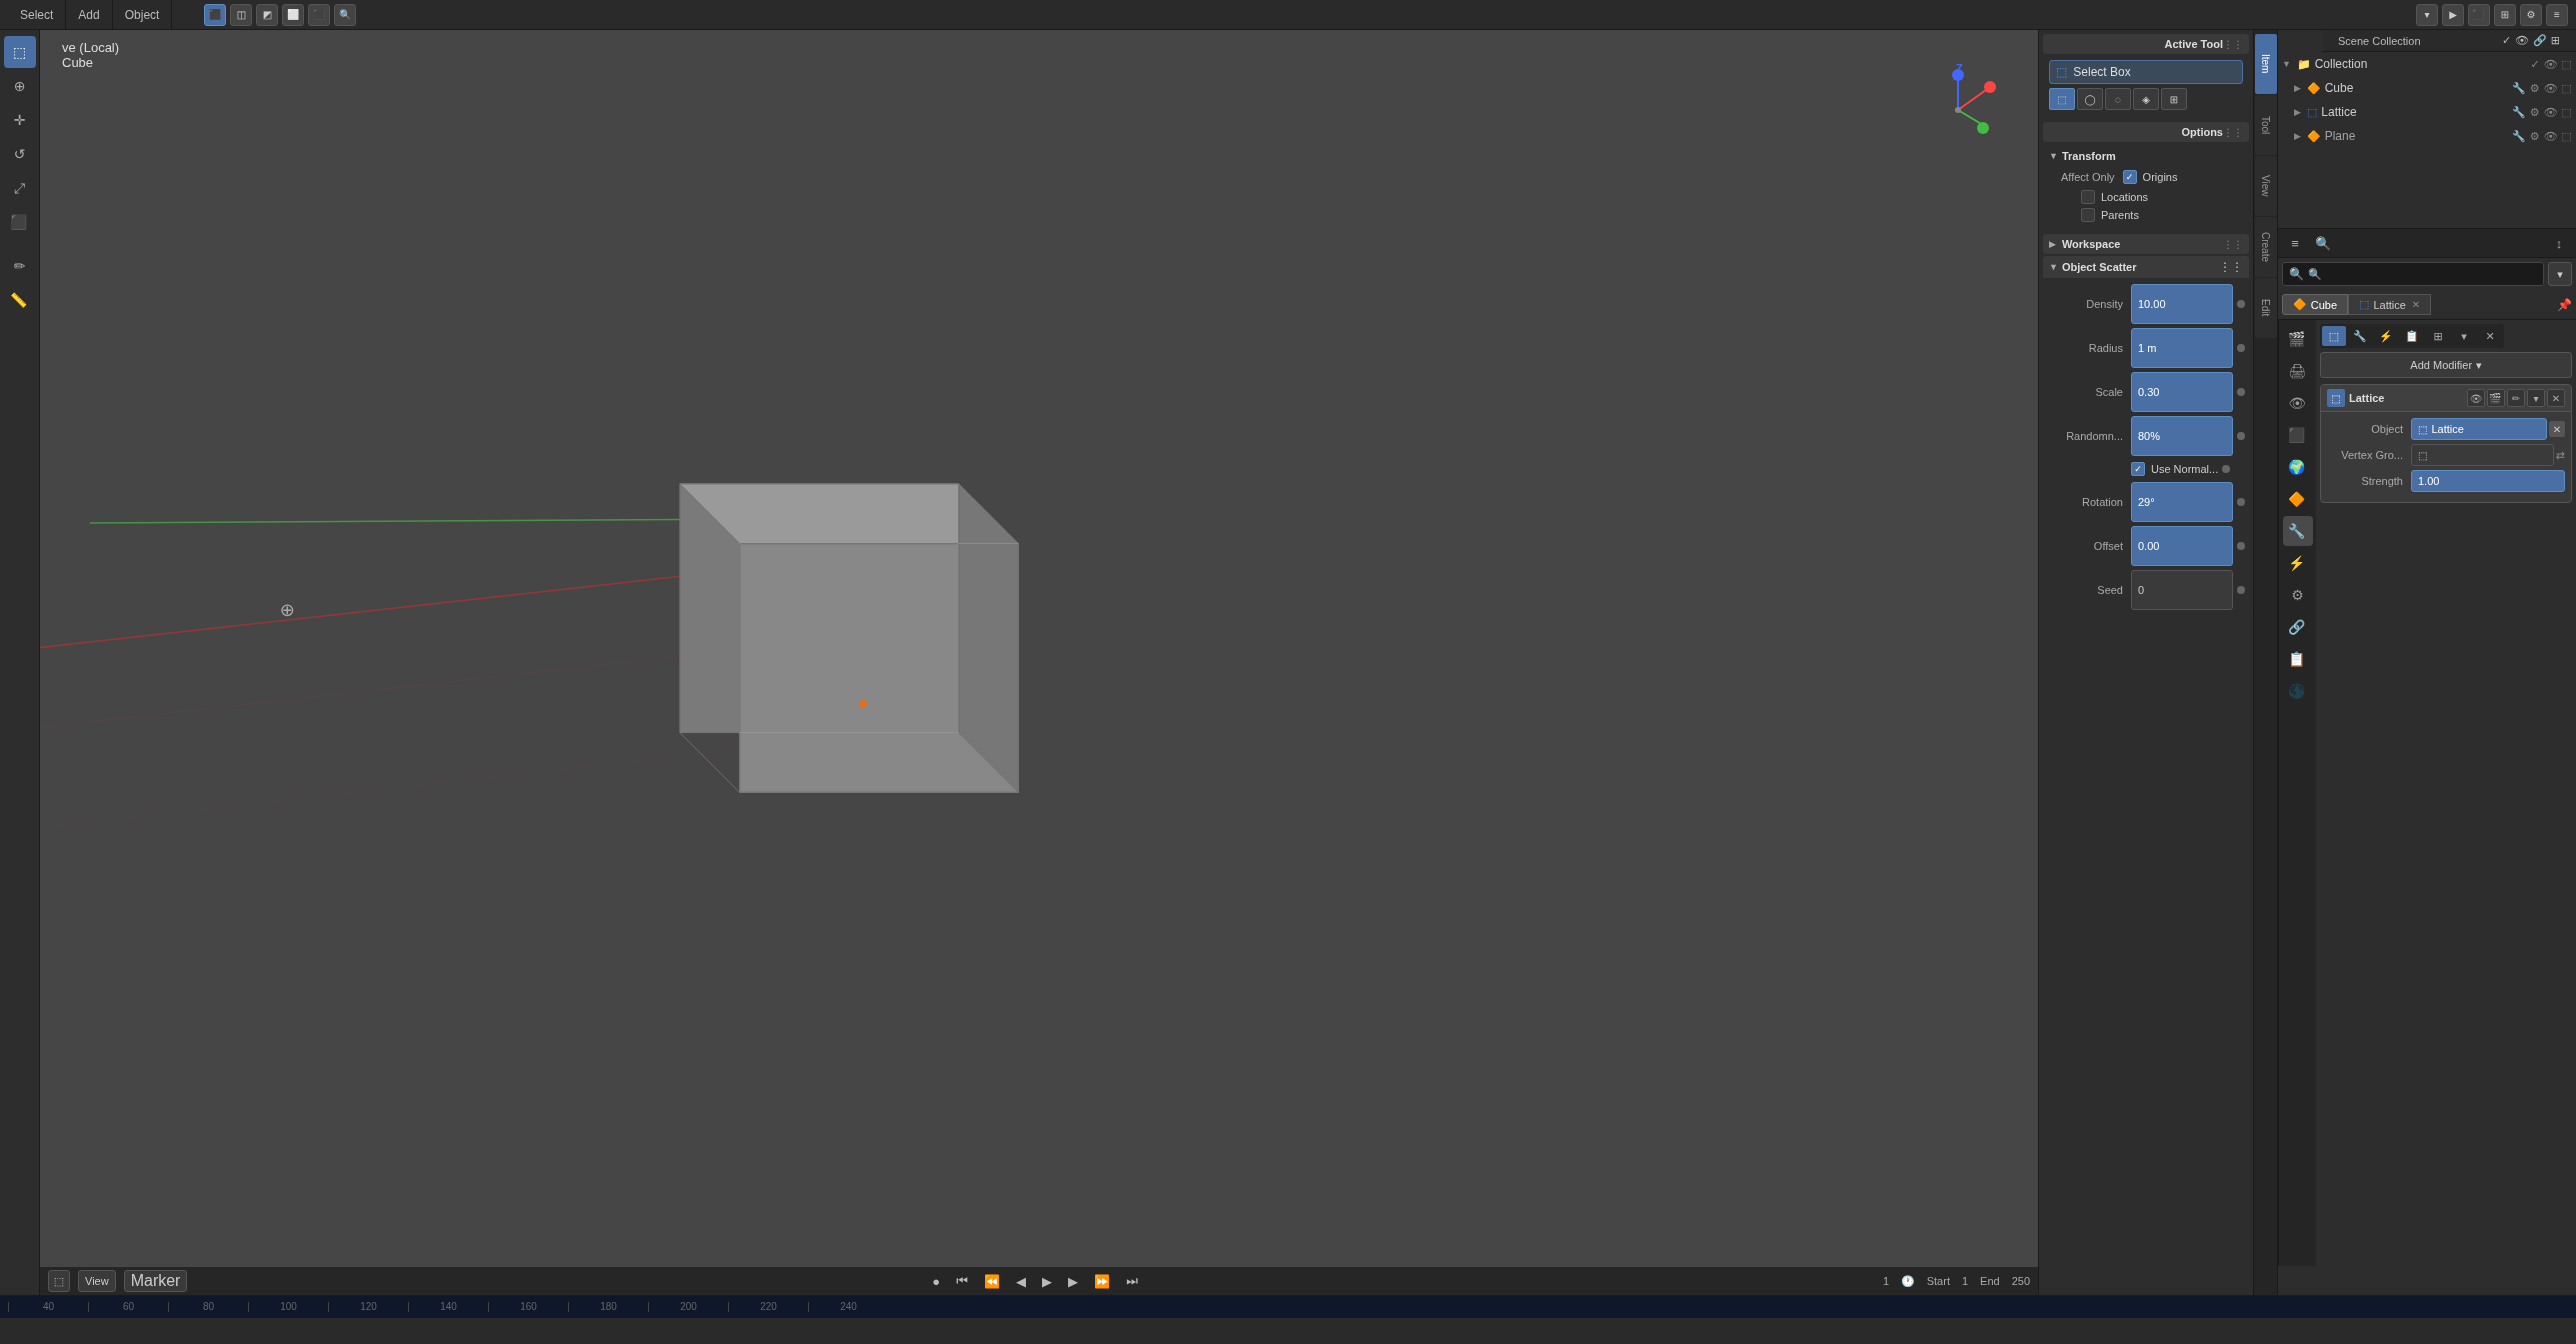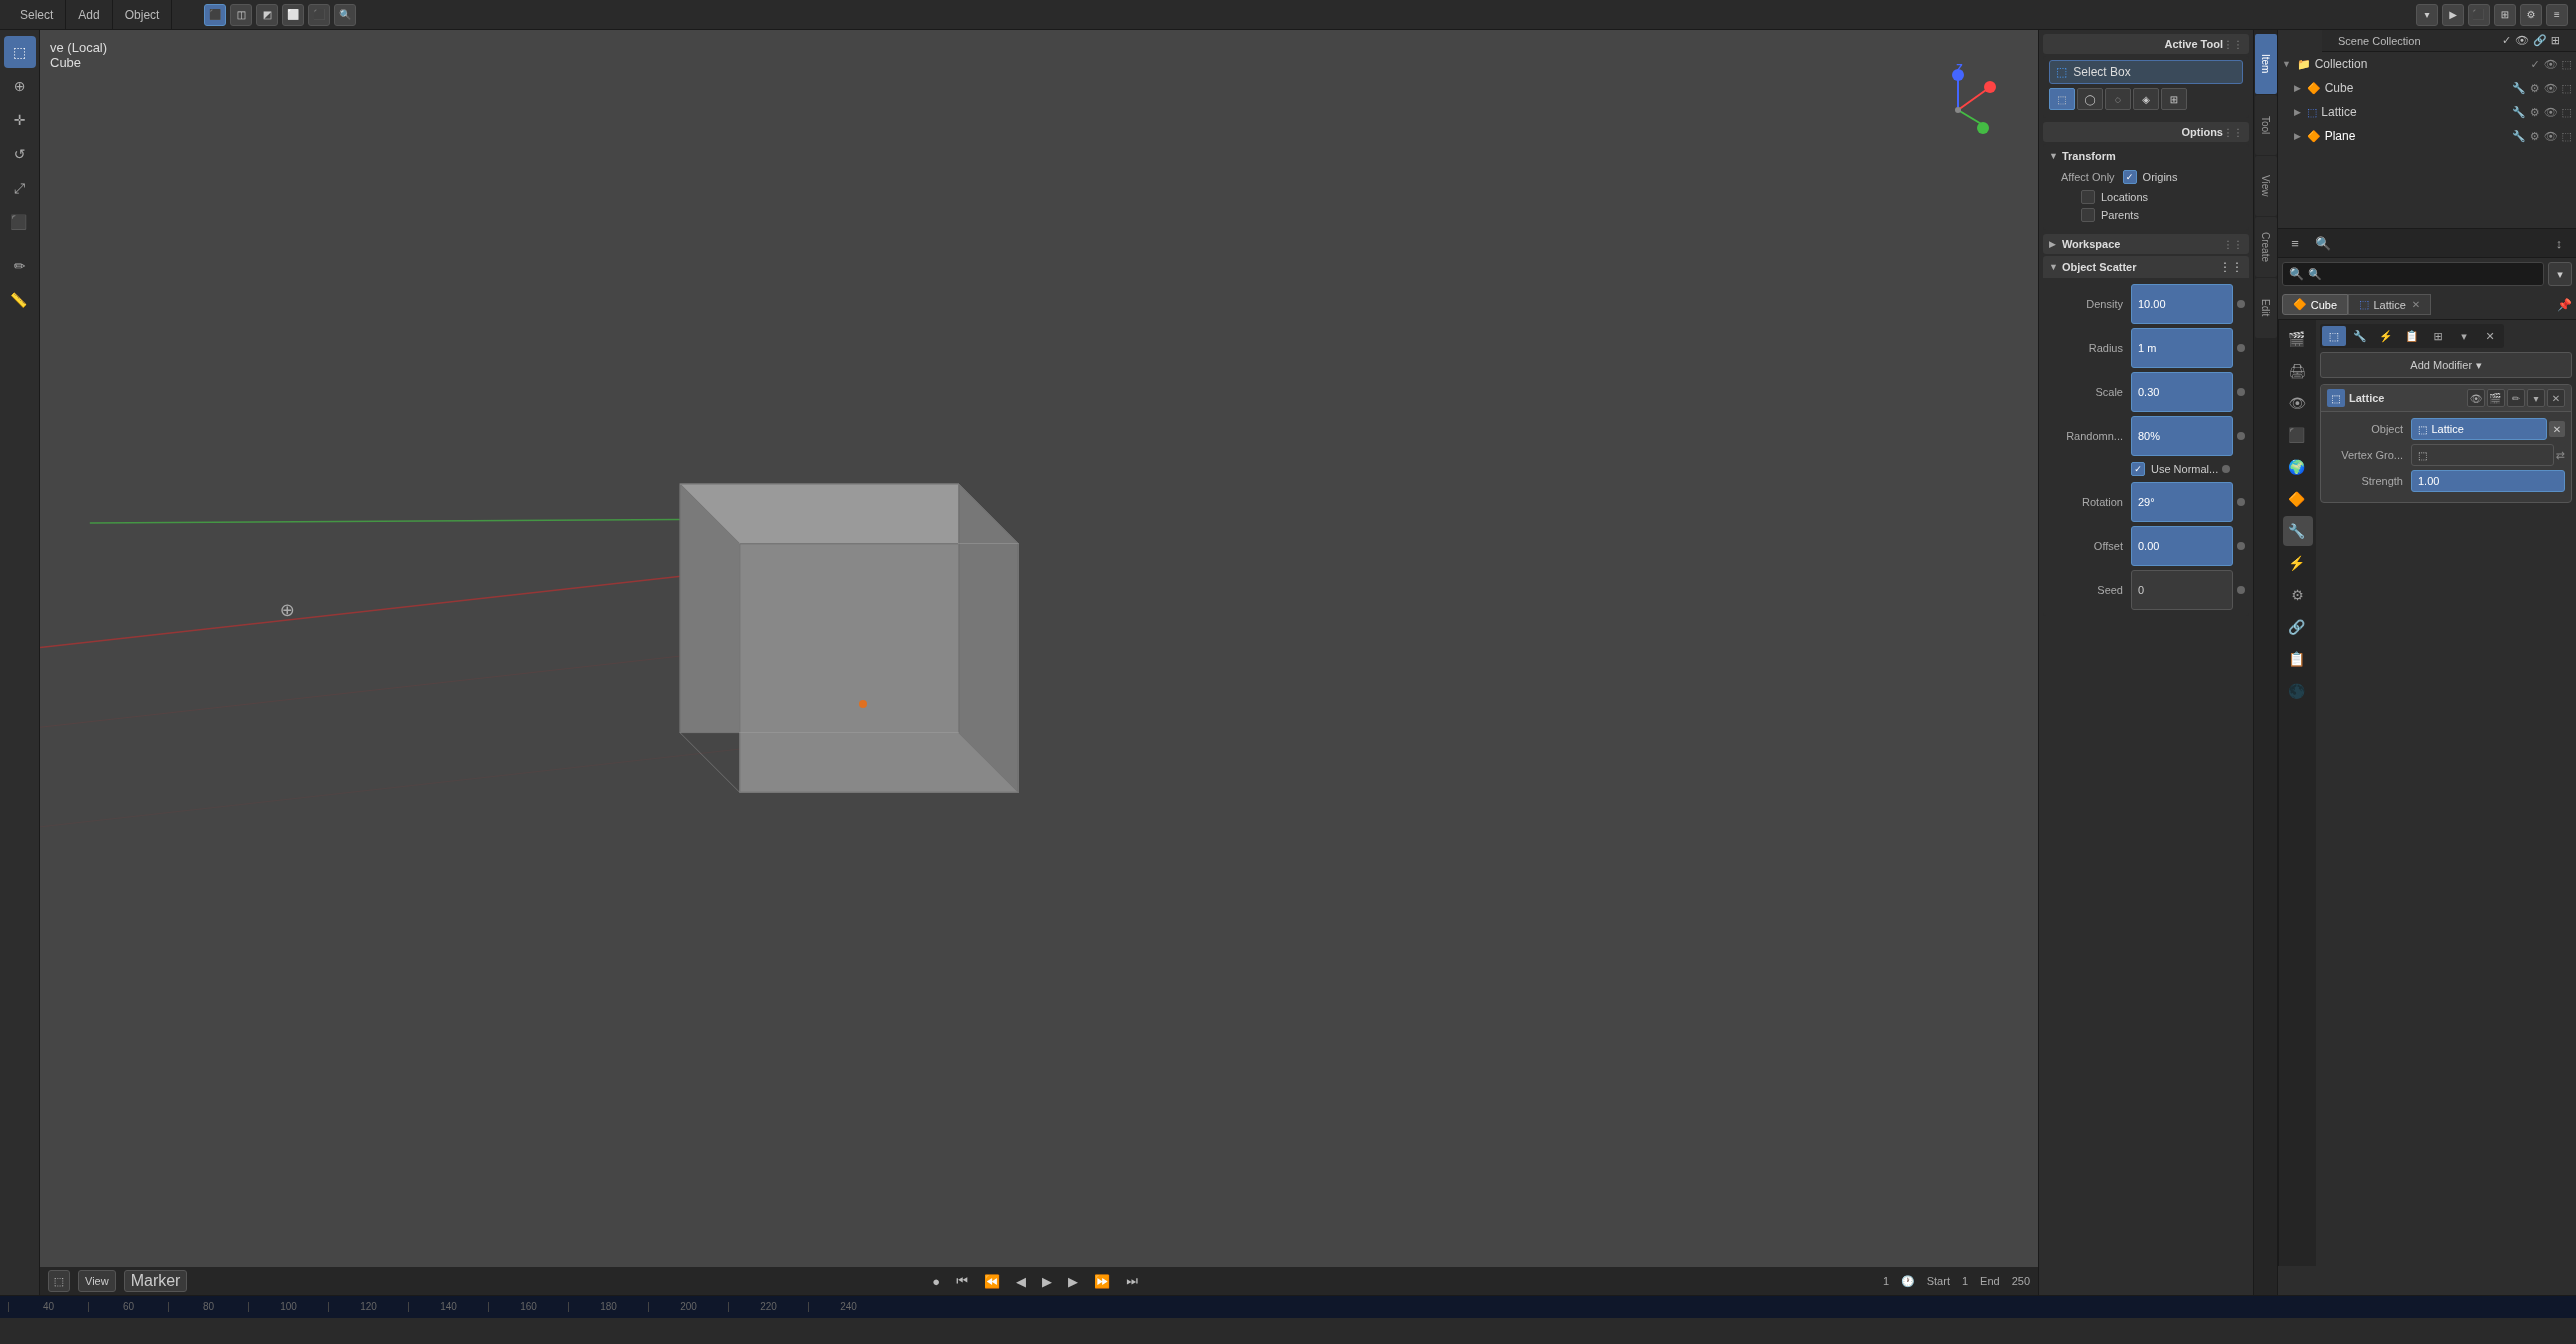--- a/index.html
+++ b/index.html
@@ -72,21 +72,21 @@
       flex: 1;
       background: #464646;
       position: relative;
       overflow: hidden;
     }
 
     
     .viewport-info {
       position: absolute;
       top: 10px;
-      left: 10px;
+      left: 22px;
       color: #ddd;
       font-size: 13px;
       pointer-events: none;
     }
     .cube-svg {
       width: 100%;
       height: 100%;
     }
 
     
@@ -1097,21 +1097,21 @@
             <span>🔧</span>
             <span>⚙</span>
             <span>👁</span>
             <span>⬚</span>
           </div>
         </div>
 
         <div class="scene-item">
           <span style="margin-left:12px; color:#888; font-size:9px; margin-right:2px;">▶</span>
           <span style="font-size:11px; color:#d46c00;">🔶</span>
-          <span style="flex:1; font-size:12px; color:#ffffff;">Plane</span>
+          <span style="flex:1; font-size:12px; color:#a3a3a3;">Plane</span>
           <div class="si-icons">
             <span>🔧</span>
             <span>⚙</span>
             <span>👁</span>
             <span>⬚</span>
           </div>
         </div>
       </div>
 
       <div class="props-bottom">

